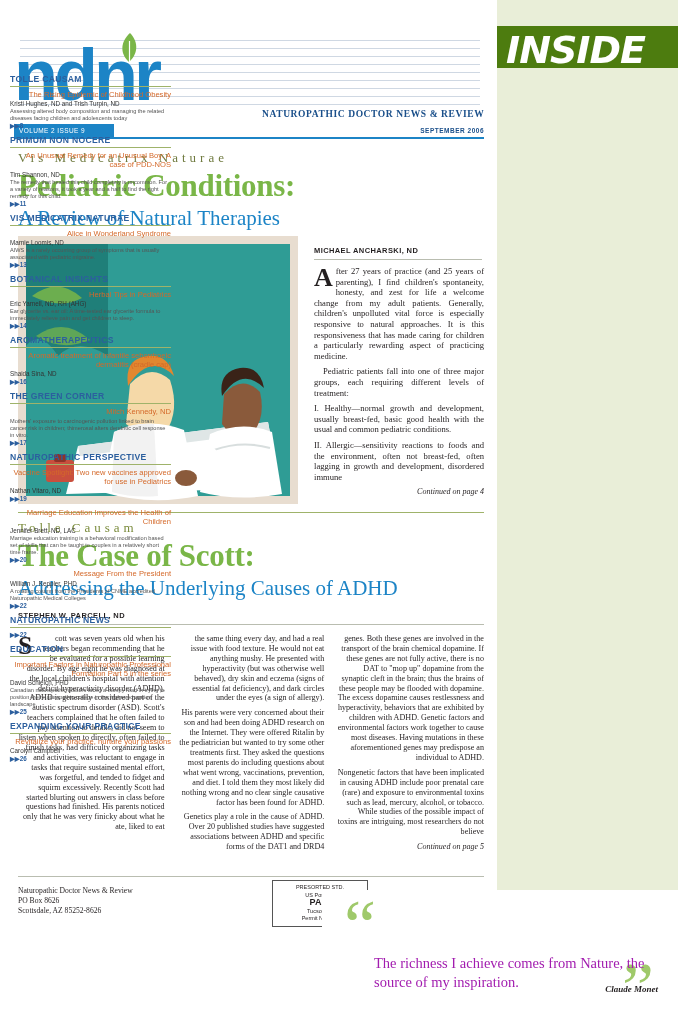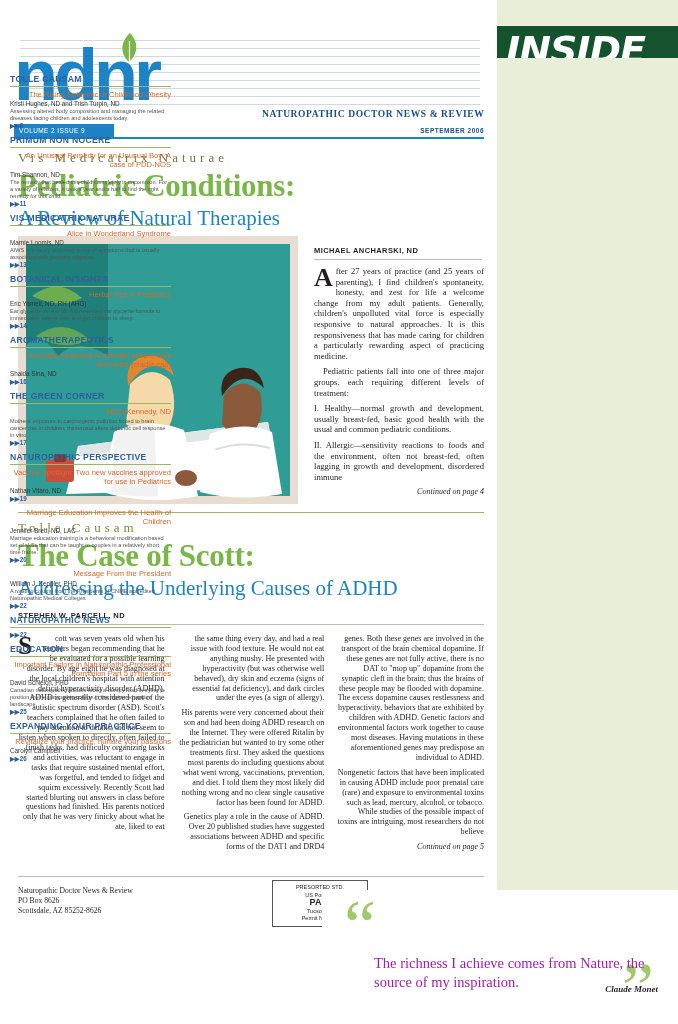--- a/index.html
+++ b/index.html
@@ -128,21 +128,21 @@
   .q-attr{
     position:absolute;left:52px;top:94px;width:284px;text-align:right;
     font-size:9px;font-weight:bold;font-style:italic;
   }
 
   
   .rail{
     position:absolute;left:497px;top:0;width:181px;height:890px;
     background:#e9eed8;
   }
-  .inside-wrap{position:absolute;left:497px;top:26px;width:181px;height:32px;background:#14532d;overflow:hidden;}
+  .inside-wrap{position:absolute;left:497px;top:26px;width:181px;height:42px;background:#4d7c0f;overflow:hidden;}
   .rail-body{position:absolute;left:0;top:74px;width:181px;}
   .sec{padding:0 10px 0 10px;}
   .sec-title{
     font-family:"Liberation Sans",sans-serif;font-weight:bold;font-size:8.6px;
     letter-spacing:.3px;color:#2c5f9e;margin:0 0 1px 0;
   }
   .sec-rule{height:1px;background:#9fb36a;margin:2px 0 3px 0;}
   .item-title{
     font-family:"Liberation Sans",sans-serif;font-size:7.6px;line-height:9.2px;
     color:#d4692a;margin:0 0 1px 0;text-align:right;

